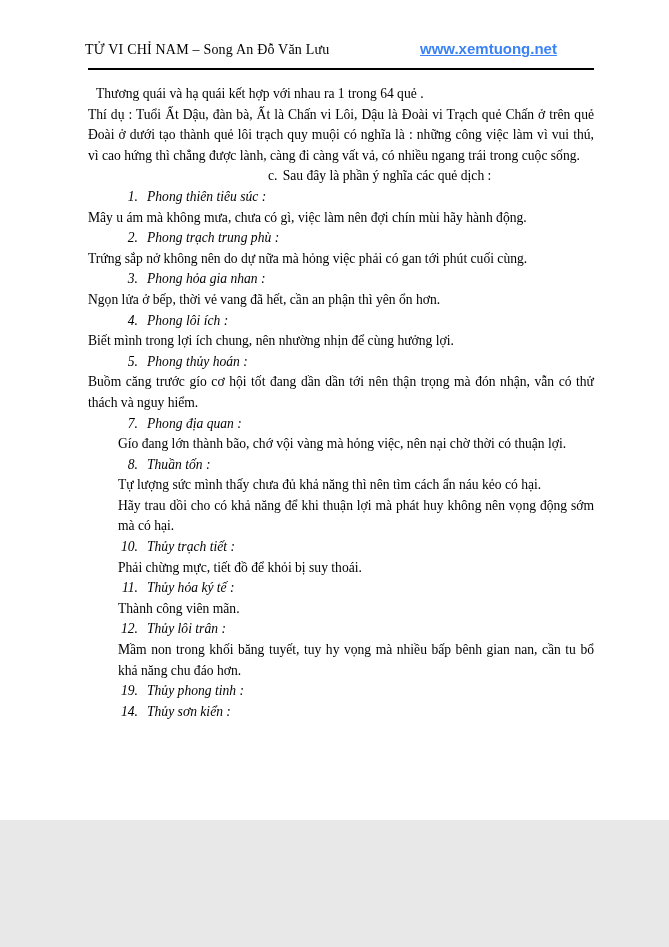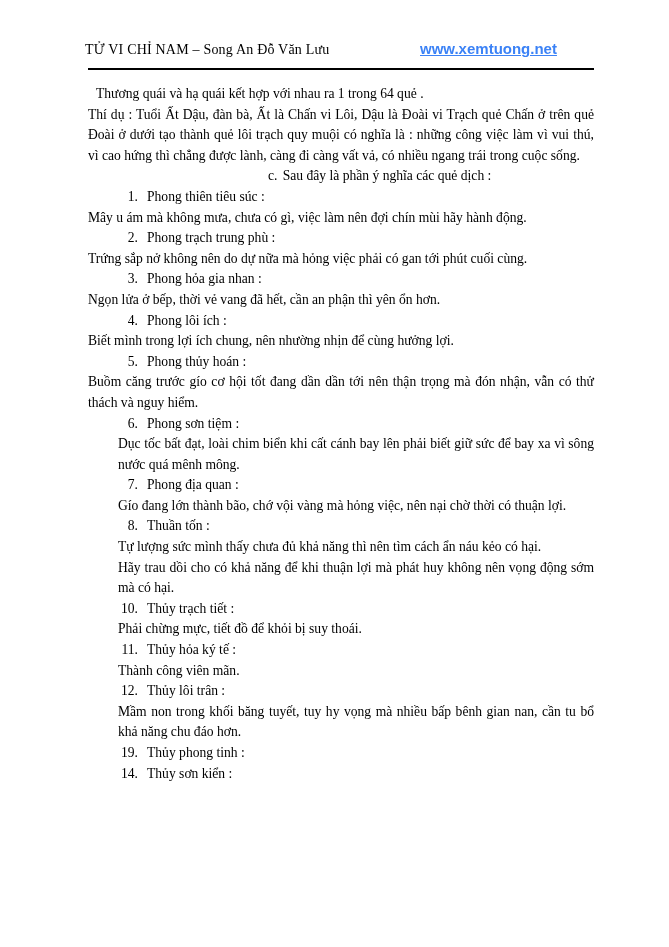--- a/index.html
+++ b/index.html
@@ -1,19 +1,19 @@
 <!DOCTYPE html>
 <html><head>
 <meta charset="utf-8">
 <style>
   html, body { margin: 0; padding: 0; background: #e8e8e8; }
   .page {
     position: relative;
     width: 669px;
-    height: 947px;
+    height: 820px;
     background: #ffffff;
     margin: 0 auto;
     overflow: hidden;
     font-family: "Liberation Serif", serif;
     color: #000000;
   }
   
   .header-title {
     position: absolute;
     left: 85px;
@@ -52,21 +52,21 @@
     text-align: justify;
   }
   .content p { margin: 0; padding: 0; }
   .para-first { text-indent: 8px; }
   .section-heading { text-align: center; }
   .heading-marker {
     display: inline-block;
     margin-left: 72px;
     width: 20px;
   }
-  .item-line { text-align: left; }
+  .item-line { text-align: left; font-style: italic; }
   .item-num {
     display: inline-block;
     margin-left: 28px;
     width: 22px;
     text-align: right;
   }
   .item-title { margin-left: 9px; }
   .item-desc { text-align: justify; }
   .item-desc.indented { margin-left: 30px; }
 </style>
@@ -121,26 +121,20 @@
     <p class="item-desc">Biết mình trong lợi ích chung, nên nhường nhịn để cùng hưởng lợi.</p>
   </div>
 
   <div>
     <p class="item-line">
       <span class="item-num">5.</span><span class="item-title">Phong thủy hoán :</span>
     </p>
     <p class="item-desc">Buồm căng trước gío cơ hội tốt đang dần dần tới nên thận trọng mà đón nhận, vẫn có thử thách và nguy hiểm.</p>
   </div>
 
-  <div>
-    <p class="item-line">
-      <span class="item-num">6.</span><span class="item-title">Phong sơn tiệm :</span>
-    </p>
-    <p class="item-desc indented">Dục tốc bất đạt, loài chim biển khi cất cánh bay lên phải biết giữ sức để bay xa vì sông nước quá mênh mông.</p>
-  </div>
 
   <div>
     <p class="item-line">
       <span class="item-num">7.</span><span class="item-title">Phong địa quan :</span>
     </p>
     <p class="item-desc indented">Gío đang lớn thành bão, chớ vội vàng mà hỏng việc, nên nại chờ thời có thuận lợi.</p>
   </div>
 
   <div>
     <p class="item-line">

